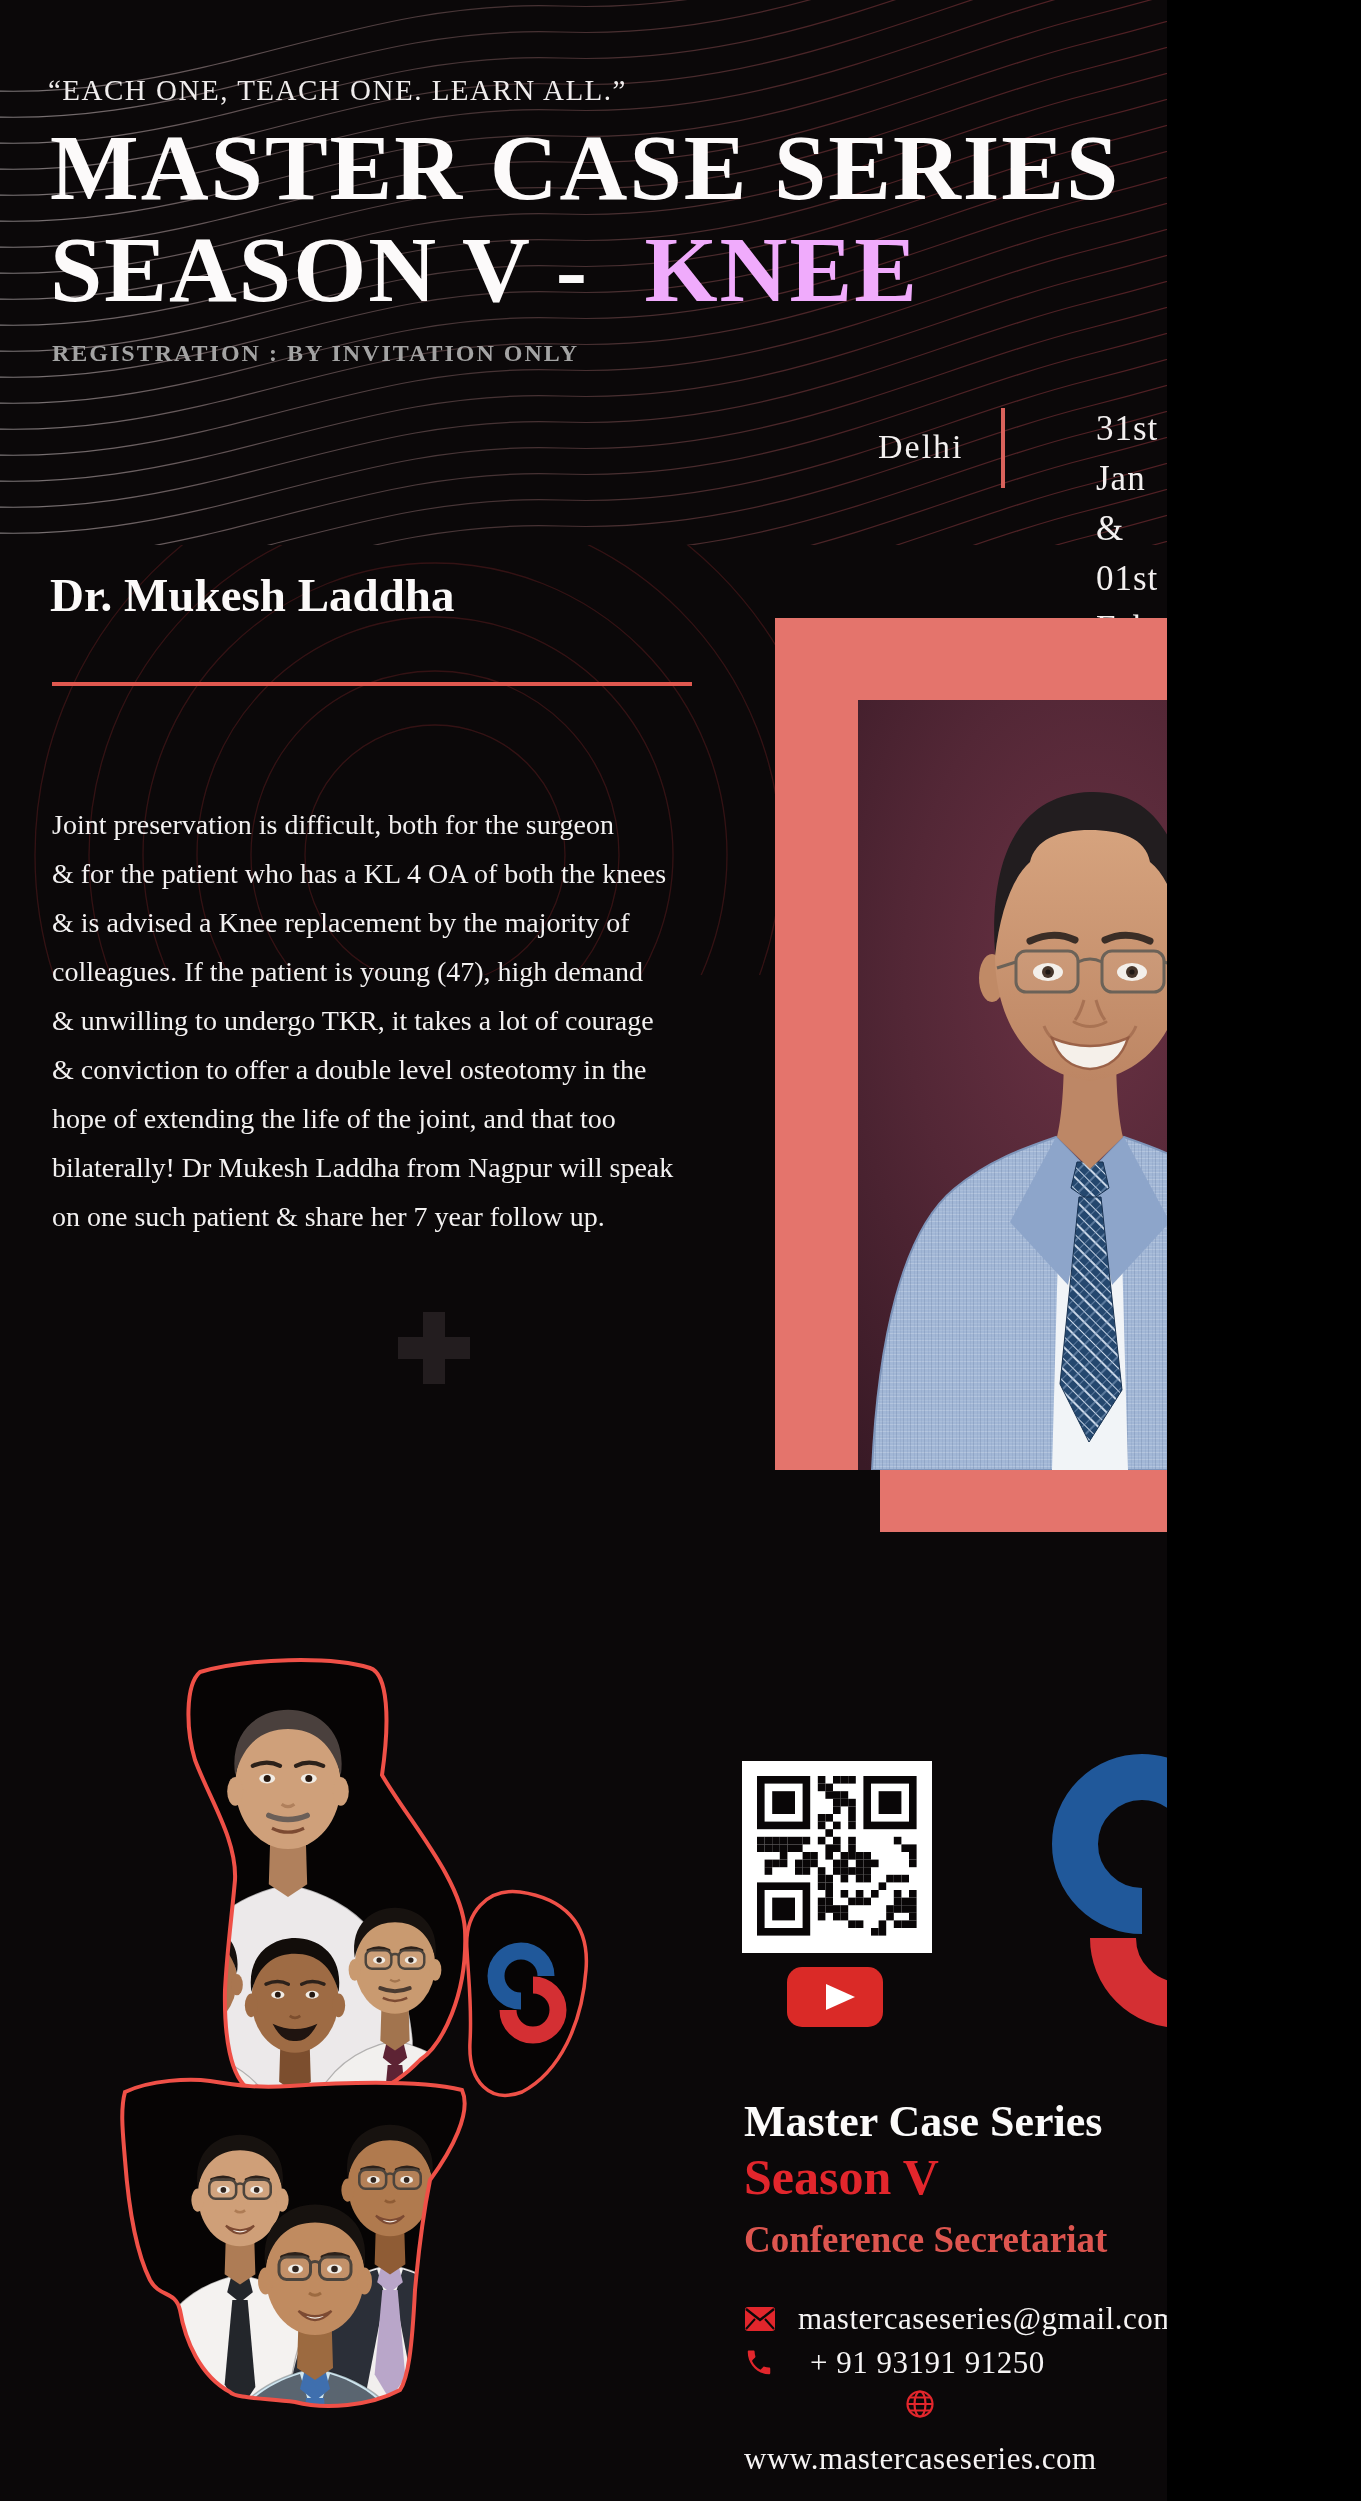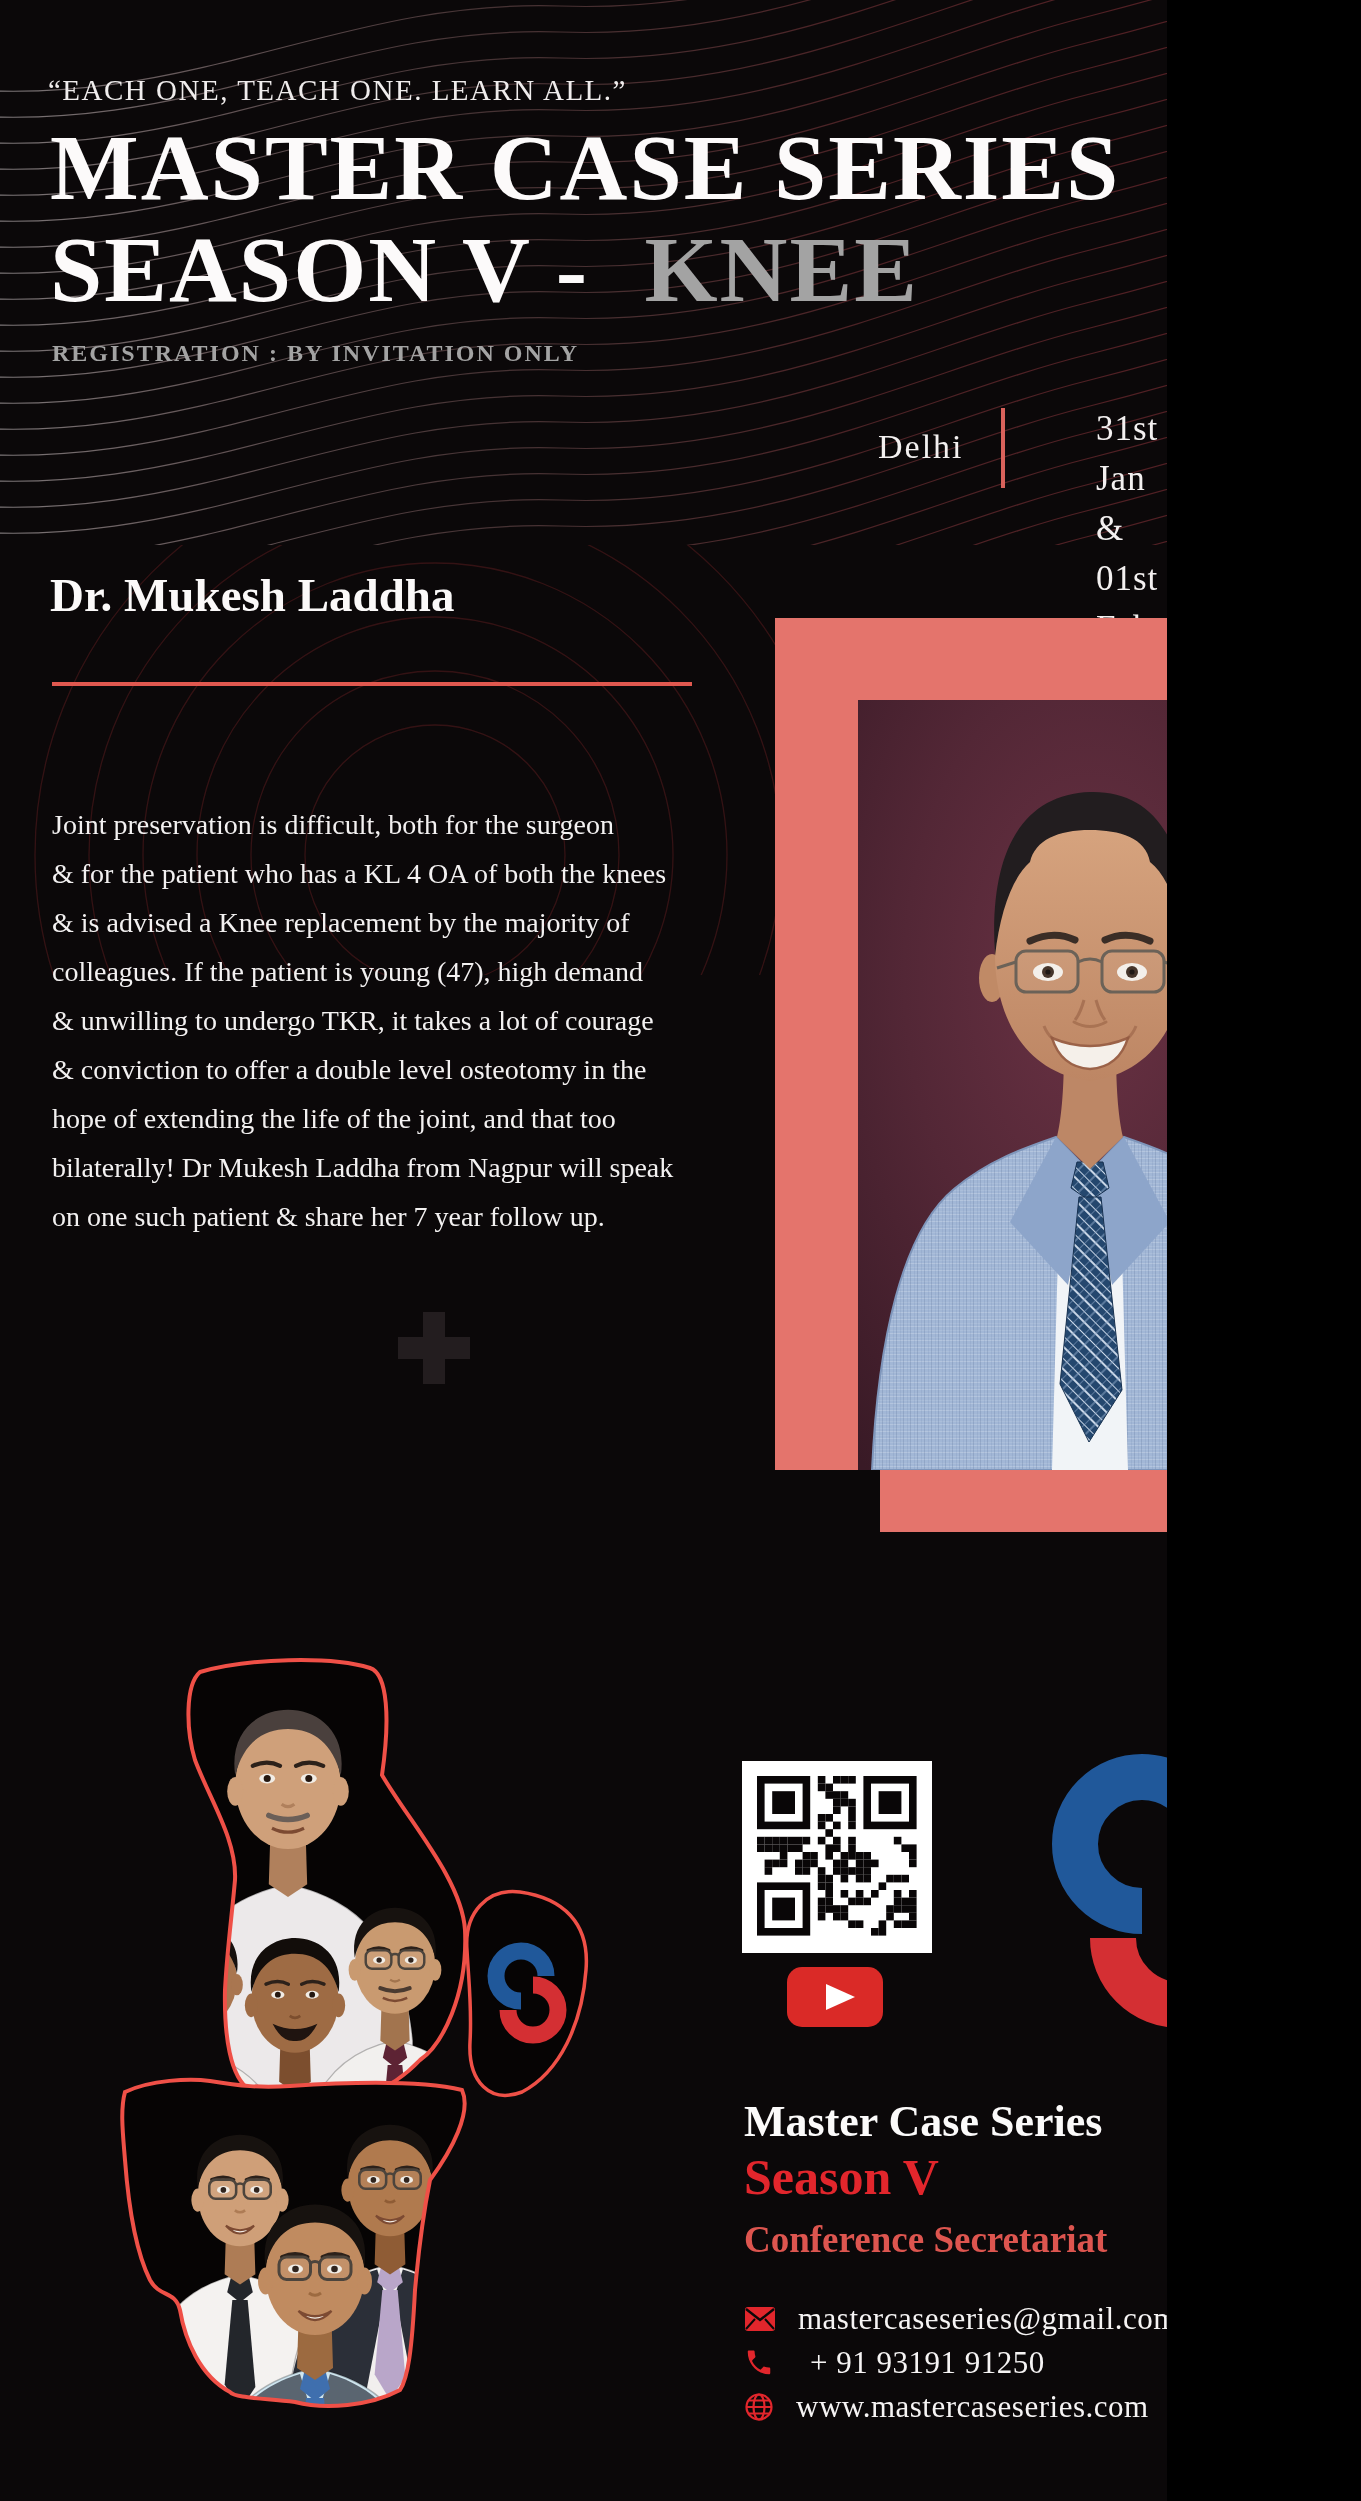--- a/index.html
+++ b/index.html
@@ -7,21 +7,21 @@
     position:relative;width:1167px;height:2501px;overflow:hidden;
     background:#0b0809;
     font-family:Liberation Serif, serif;
     color:#f4f1f1;
   }
   .abs{position:absolute;}
   
   .quote{left:48px;top:74px;font-size:29px;letter-spacing:1.5px;color:#efecec;font-weight:400;}
   .title1{left:50px;top:120px;font-size:94px;font-weight:800;letter-spacing:2px;color:#fcfafa;line-height:1;}
   .title2{left:50px;top:222px;font-size:94px;font-weight:800;letter-spacing:2px;color:#fcfafa;line-height:1;white-space:nowrap;}
-  .title2 .hl{color:#a3a3a3;margin-left:30px;}
+  .title2 .hl{color:#f0abfc;margin-left:30px;}
   .registration{left:52px;top:340px;font-size:24px;font-weight:700;letter-spacing:2px;color:#a3a3a3;}
   .venue-city{left:878px;top:428px;font-size:34px;font-weight:300;letter-spacing:2px;color:#f3f0f0;}
   .venue-divider{left:1001px;top:408px;width:4px;height:80px;background:#d9625b;}
   .venue-dates{left:1096px;top:404px;font-size:35px;font-weight:400;letter-spacing:1px;color:#f3f0f0;line-height:50px;}
   
   .speaker-name{left:50px;top:572px;font-size:47px;font-weight:800;color:#fbf9f9;line-height:1;}
   .name-underline{left:52px;top:682px;width:640px;height:4px;background:#e0584f;}
   .tagline{left:52px;top:712px;font-size:36px;font-weight:700;letter-spacing:.5px;color:#ec9f97;line-height:46px;white-space:pre-line;}
   .description{left:52px;top:800px;width:780px;font-size:28px;font-weight:400;color:#f3f1f1;line-height:49px;white-space:pre-line;}
   
@@ -34,21 +34,21 @@
   .plus .h{left:0;top:25px;width:72px;height:22px;}
   .plus .v{left:25px;top:0;width:22px;height:72px;}
   
   .brand1{left:744px;top:2096px;font-size:44px;font-weight:700;color:#fbfafa;}
   .brand2{left:744px;top:2148px;font-size:50px;font-weight:700;color:#e2262c;}
   .secretariat{left:744px;top:2218px;font-size:37px;font-weight:700;color:#dd554f;}
   .contact-row{left:744px;display:flex;align-items:center;gap:22px;font-size:31px;color:#f6f4f4;letter-spacing:.5px;margin-top:13px;}
   .contact-row svg{flex:0 0 auto;}
   .row-email{top:2288px;}
   .row-phone{top:2332px;gap:36px;}
-  .row-web{top:2376px;}
+  .row-web{top:2376px;flex-direction:column;}
   
   .waves{left:0;top:0;}
   .arcs{left:0;top:545px;}
   .collage{left:90px;top:1650px;}
   .qr{left:742px;top:1761px;}
   .yt{left:787px;top:1967px;}
   .slogo{left:1040px;top:1745px;}
 </style>
 </head>
 <body>

